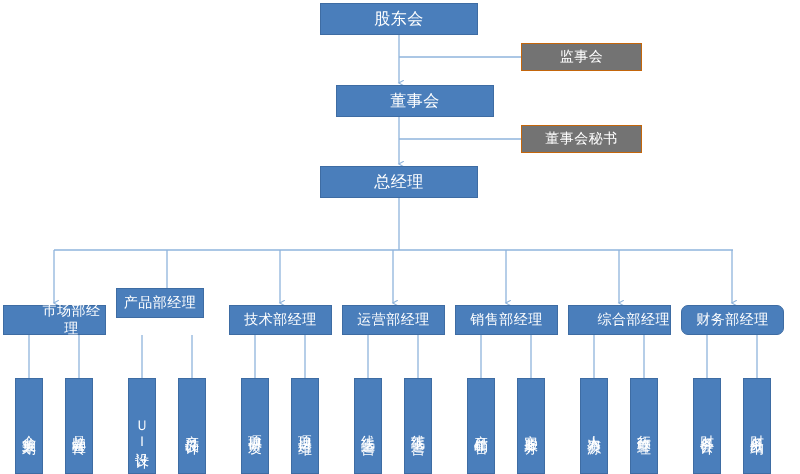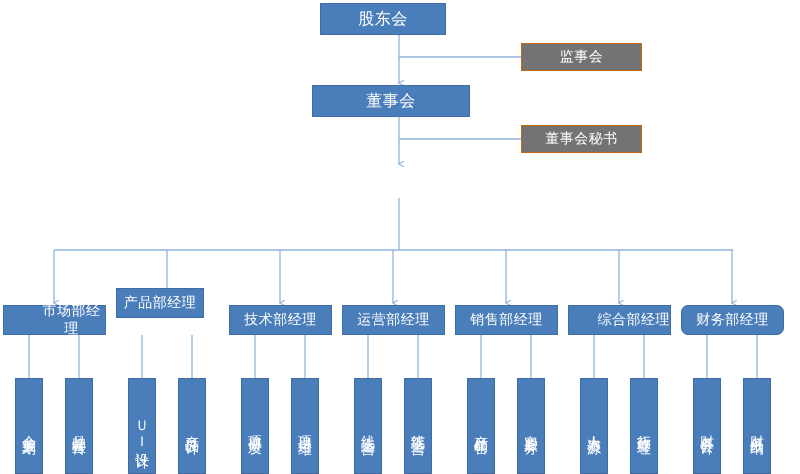--- a/index.html
+++ b/index.html
@@ -105,36 +105,39 @@
       <line x1="418" y1="335" x2="418" y2="379"></line>
       <line x1="481" y1="335" x2="481" y2="379"></line>
       <line x1="531" y1="335" x2="531" y2="379"></line>
       <line x1="594" y1="335" x2="594" y2="379"></line>
       <line x1="644" y1="335" x2="644" y2="379"></line>
       <line x1="707" y1="335" x2="707" y2="379"></line>
       <line x1="757" y1="335" x2="757" y2="379"></line>
     </g>
   </svg>
 
-  <div class="node blue lvl-top" style="left:320px; top:3px; width:126px; height:32px;">
+  <div class="node blue lvl-top" style="left:320px; top:3px; width:158px; height:32px;">
     <span>股东会</span>
   </div>
 
   <div class="node orange lvl-mgr" style="left:521px; top:43px; width:121px; height:28px;">
     <span>监事会</span>
   </div>
 
-  <div class="node blue lvl-top" style="left:312px; top:85px; width:158px; height:32px;">
+  <div class="node blue lvl-top" style="left:336px; top:85px; width:158px; height:32px;">
     <span>董事会</span>
   </div>
 
   <div class="node orange lvl-mgr" style="left:521px; top:125px; width:121px; height:28px;">
     <span>董事会秘书</span>
   </div>
 
+  <div class="node blue lvl-top" style="left:320px; top:166px; width:158px; height:32px;">
+    <span>总经理</span>
+  </div>
 
   <div class="node blue lvl-mgr" style="left:3px; top:305px; width:103px; height:30px;padding-left:34px;">
     <span>市场部经理</span>
   </div>
   <div class="node blue lvl-mgr" style="left:116px; top:288px; width:88px; height:30px;">
     <span>产品部经理</span>
   </div>
   <div class="node blue lvl-mgr" style="left:229px; top:305px; width:103px; height:30px;">
     <span>技术部经理</span>
   </div>

